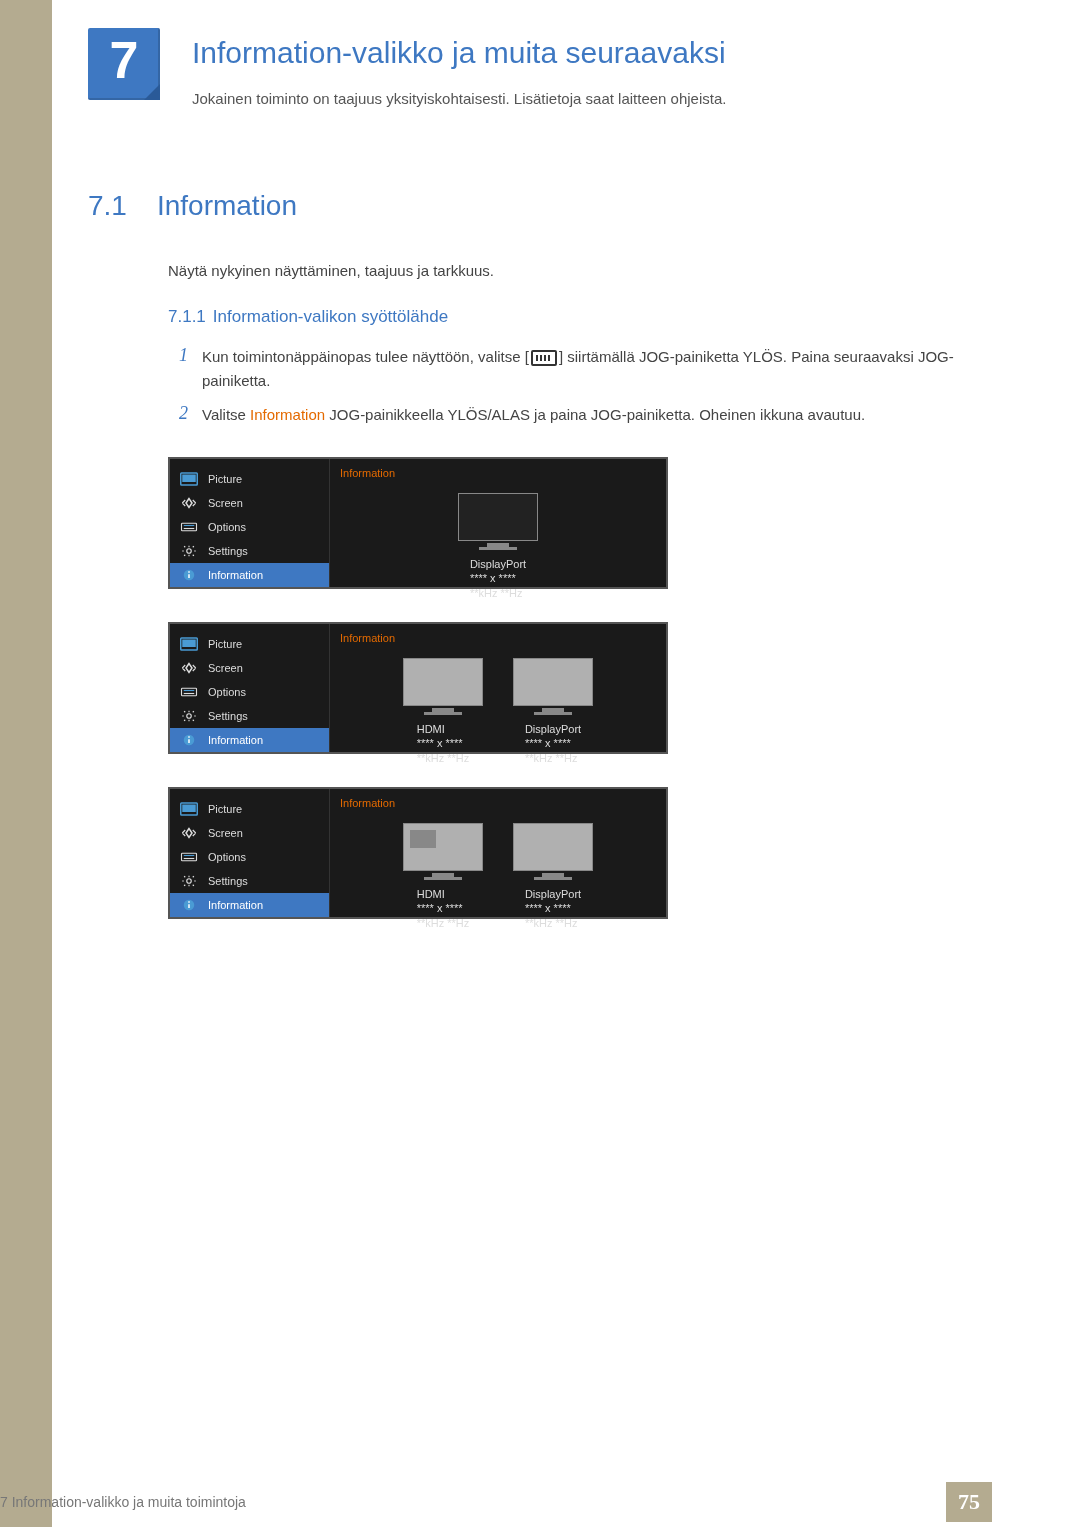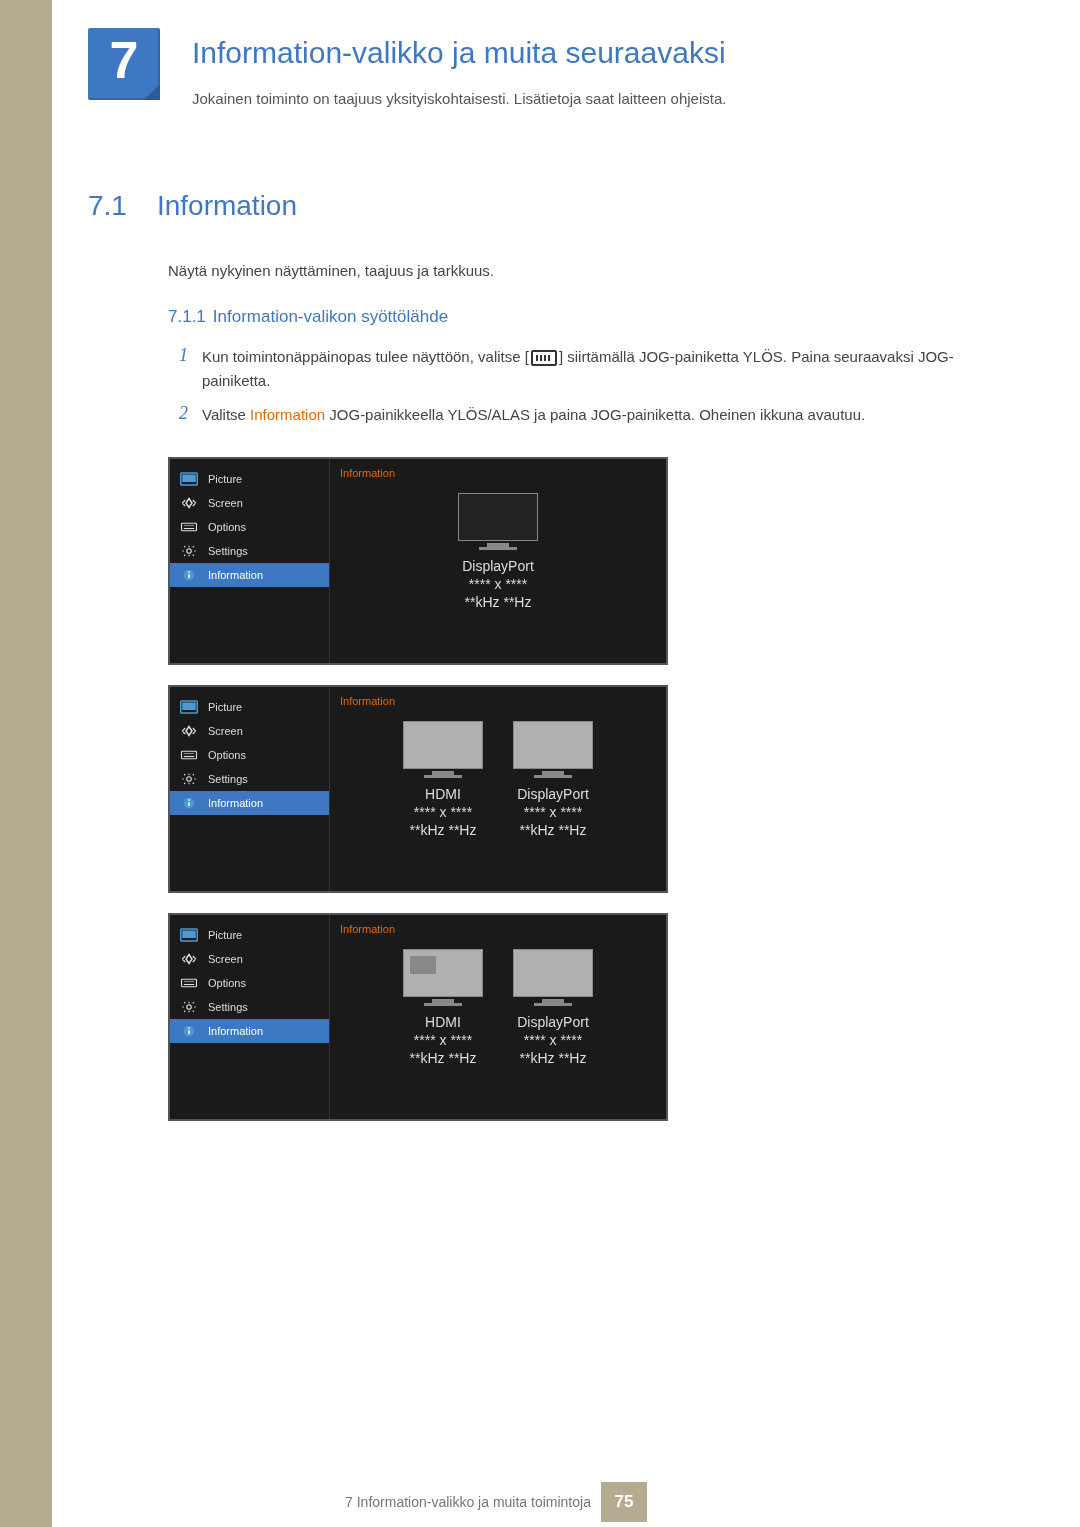--- a/index.html
+++ b/index.html
@@ -83,25 +83,25 @@
     position: absolute;
     left: 3px; right: 3px; top: 3px; bottom: 3px;
     background: repeating-linear-gradient(to right, #333 0 2px, transparent 2px 4px);
   }
 
   .osd-container {
     margin: 30px auto 0 80px;
     width: 500px;
   }
   .osd {
-    width: 500px; height: 208px;
+    width: 500px; height: 132px;
     background: #1a1a1a;
     border: 2px solid #555;
     display: flex;
-    margin-bottom: 20px;
+    margin-bottom: 33px;
     position: relative;
   }
   .osd-left {
     width: 160px;
     padding: 8px 0;
     border-right: 1px solid #333;
   }
   .osd-item {
     display: flex; align-items: center;
     padding: 5px 10px;
@@ -156,46 +156,45 @@
     position: relative;
   }
   .mon-stand::after {
     content: "";
     position: absolute;
     left: -8px; bottom: -3px;
     width: 38px; height: 3px;
     background: #888;
   }
   .mon-label {
-    font-size: 14px;
+    font-size: 11px;
     color: #ddd;
     margin-top: 10px;
-    text-align: center;
     line-height: 1.3;
   }
 
   .footer {
     position: absolute;
     left: 0; bottom: 0;
     width: 1080px;
     display: flex;
-    justify-content: center;
+    justify-content: space-between;
     align-items: center;
     gap: 10px;
     padding-right: 88px;
     height: 50px;
   }
   .footer-text { font-size: 14px; color: #777; }
   .page-badge {
     background: #b4ab90;
     color: #fff;
-    font-size: 17px;
+    font-size: 22px;
     font-weight: 600;
     width: 46px; height: 40px;
-    display: flex; align-items: center; justify-content: center;
+    display: flex; align-items: center; justify-content: center; font-family: Liberation Serif, serif;
   }
   .icon-svg { width: 18px; height: 14px; }
 </style>
 </head>
 <body>
 
 <div class="sidebar-strip"></div>
 
 <div class="chapter-box">
   <span>7</span>

